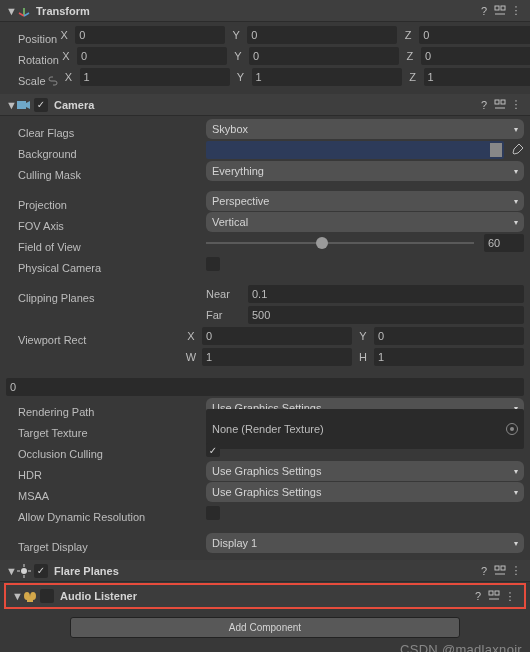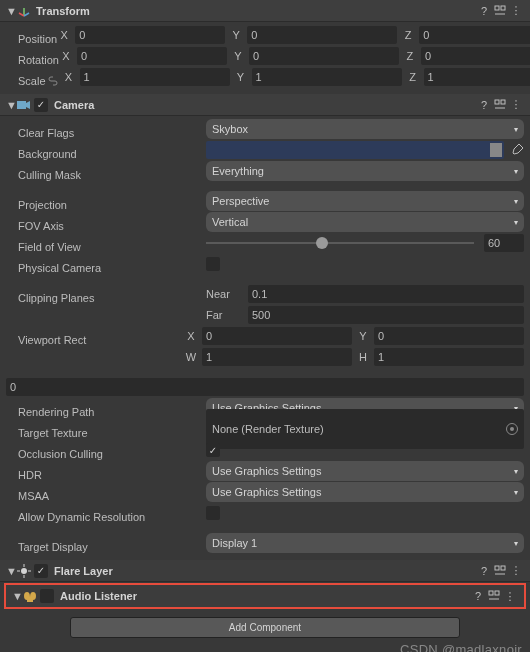--- a/index.html
+++ b/index.html
@@ -303,21 +303,21 @@
     <span class="hdr-icon">
         <svg width="14" height="14" viewBox="0 0 14 14">
           <circle cx="7" cy="7" r="3" fill="#d4d4d4"></circle>
           <line x1="7" y1="0" x2="7" y2="3" stroke="#d4d4d4"></line>
           <line x1="7" y1="11" x2="7" y2="14" stroke="#d4d4d4"></line>
           <line x1="0" y1="7" x2="3" y2="7" stroke="#d4d4d4"></line>
           <line x1="11" y1="7" x2="14" y2="7" stroke="#d4d4d4"></line>
         </svg>
       </span>
     <span class="checkbox checked"></span>
-    <span class="hdr-title" style="margin-left:6px">Flare Layer</span>
+    <span class="hdr-title" style="margin-left:6px">Flare Planes</span>
     <span class="hdr-spacer"></span>
     <span class="hdr-btn">?</span>
     <span class="hdr-btn">
         <svg width="12" height="12" viewBox="0 0 12 12">
           <rect x="1" y="1" width="4" height="4" fill="none" stroke="#bdbdbd"></rect>
           <rect x="7" y="1" width="4" height="4" fill="none" stroke="#bdbdbd"></rect>
           <line x1="1" y1="9" x2="11" y2="9" stroke="#bdbdbd"></line>
         </svg>
       </span>
     <span class="hdr-btn">⋮</span>

